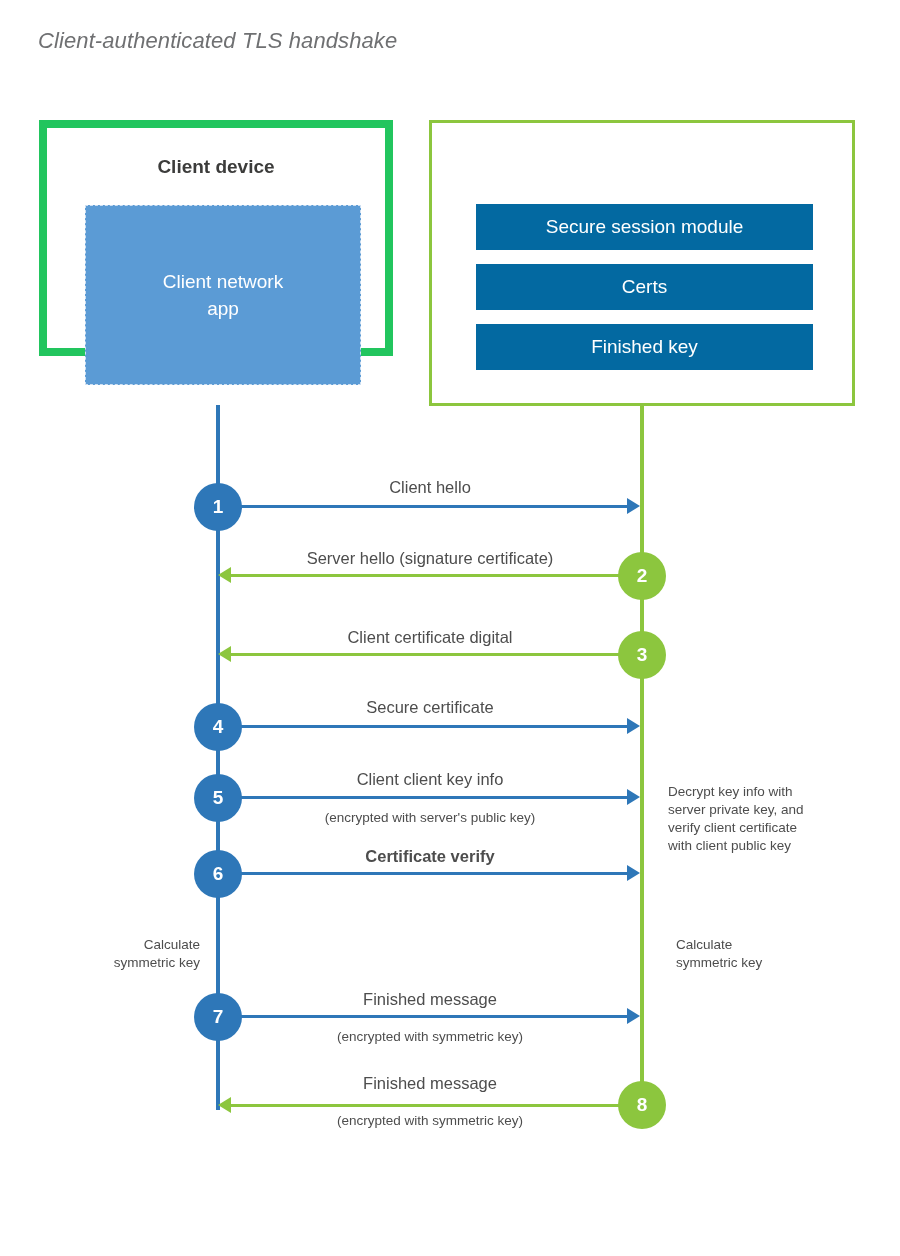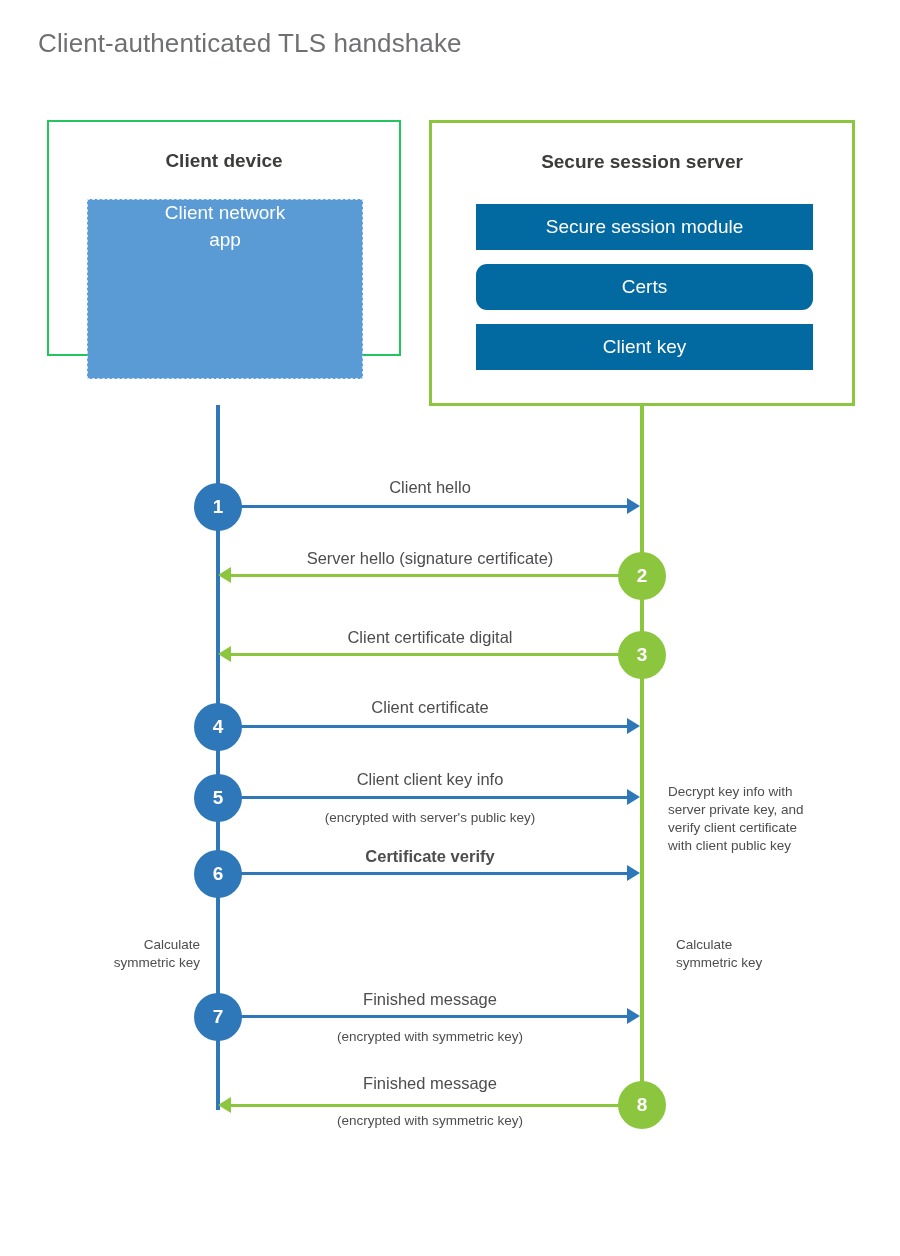--- a/index.html
+++ b/index.html
@@ -22,39 +22,40 @@
     left: 0; top: 0;
     width: 900px;
     height: 1256px;
   }
 
   
   .page-title {
     position: absolute;
     left: 38px;
     top: 28px;
-    font-size: 26px;
+    font-size: 22px;
     font-weight: 400;
     color: #6f7072;
     letter-spacing: 0.1px;
     white-space: nowrap;
+    font-style: italic;
   }
 
   
   .actor-box {
     position: absolute;
     box-sizing: border-box;
     background: #ffffff;
   }
   #client-box {
-    left: 47px;
+    left: 39px;
     top: 120px;
     width: 354px;
     height: 236px;
-    border: 2px solid #22c55e;
+    border: 8px solid #22c55e;
   }
   #server-box {
     left: 429px;
     top: 120px;
     width: 426px;
     height: 286px;
     border: 3px solid #8cc63e;
   }
   .actor-title {
     position: absolute;
@@ -71,21 +72,21 @@
   #client-app {
     position: absolute;
     left: 38px;
     top: 77px;
     width: 276px;
     height: 180px;
     background: #5b9bd5;
     outline: 1px dashed #cfe0f2;
     outline-offset: -1px;
     display: flex;
-    align-items: flex-start;
+    align-items: center;
     justify-content: center;
   }
   #client-app .app-label {
     color: #ffffff;
     font-size: 19px;
     line-height: 27px;
     text-align: center;
     font-weight: 400;
     white-space: pre-line;
   }
@@ -98,21 +99,21 @@
     height: 46px;
     background: #0369a1;
     display: flex;
     align-items: center;
     justify-content: center;
     color: #ffffff;
     font-size: 19px;
     font-weight: 400;
   }
   .mod-0 { top: 81px; }
-  .mod-1 { top: 141px; border-radius: 11px; }
+  .mod-1 { top: 141px; }
   .mod-2 { top: 201px; }
 
   
   .lifeline {
     position: absolute;
     width: 4px;
   }
   #client-lifeline {
     left: 216px;
     top: 405px;
@@ -199,45 +200,44 @@
 
   <div class="actor-box" id="client-box">
     <div class="actor-title">Client device</div>
     <div id="client-app">
       <div class="app-label">Client network
 app</div>
     </div>
   </div>
 
   <div class="actor-box" id="server-box">
-    <div class="actor-title">Secure session server</div>
     <div class="server-module mod-0">Secure session module</div>
     <div class="server-module mod-1">Certs</div>
-    <div class="server-module mod-2">Client key</div>
+    <div class="server-module mod-2">Finished key</div>
   </div>
 
   <div class="lifeline" id="client-lifeline"></div>
   <div class="lifeline" id="server-lifeline"></div>
 
   <div class="msg-label" style="left:218px; top:478px; width:424px;">Client hello</div>
   <div class="msg-line blue" style="left:218px; top:505px; width:409px;"></div>
   <div class="msg-head right-blue" style="left:627px; top:498px;"></div>
   <div class="step-badge blue" style="left:194px; top:483px;">1</div>
 
   <div class="msg-label" style="left:218px; top:549px; width:424px;">Server hello (signature certificate)</div>
   <div class="msg-line green" style="left:231px; top:574px; width:411px;"></div>
   <div class="msg-head left-green" style="left:218px; top:567px;"></div>
   <div class="step-badge green" style="left:618px; top:552px;">2</div>
 
   <div class="msg-label" style="left:218px; top:628px; width:424px;">Client certificate digital</div>
   <div class="msg-line green" style="left:231px; top:653px; width:411px;"></div>
   <div class="msg-head left-green" style="left:218px; top:646px;"></div>
   <div class="step-badge green" style="left:618px; top:631px;">3</div>
 
-  <div class="msg-label" style="left:218px; top:698px; width:424px;">Client certificate</div>
+  <div class="msg-label" style="left:218px; top:698px; width:424px;">Secure certificate</div>
   <div class="msg-line blue" style="left:218px; top:725px; width:409px;"></div>
   <div class="msg-head right-blue" style="left:627px; top:718px;"></div>
   <div class="step-badge blue" style="left:194px; top:703px;">4</div>
 
   <div class="msg-label" style="left:218px; top:770px; width:424px;">Client client key info</div>
   <div class="msg-line blue" style="left:218px; top:796px; width:409px;"></div>
   <div class="msg-head right-blue" style="left:627px; top:789px;"></div>
   <div class="msg-sublabel" style="left:218px; top:810px; width:424px;">(encrypted with server's public key)</div>
   <div class="step-badge blue" style="left:194px; top:774px;">5</div>
 

